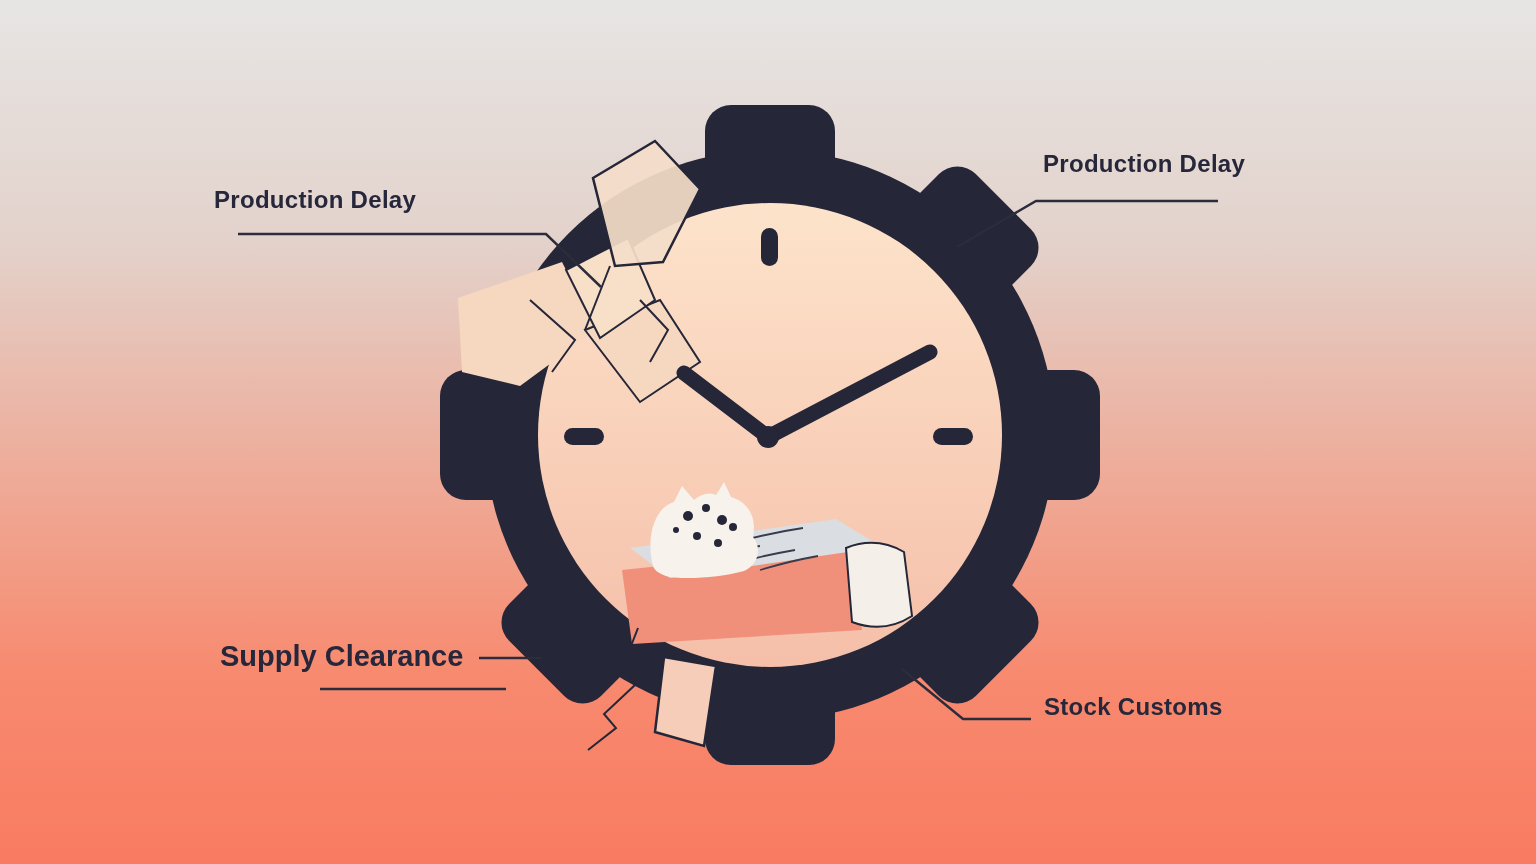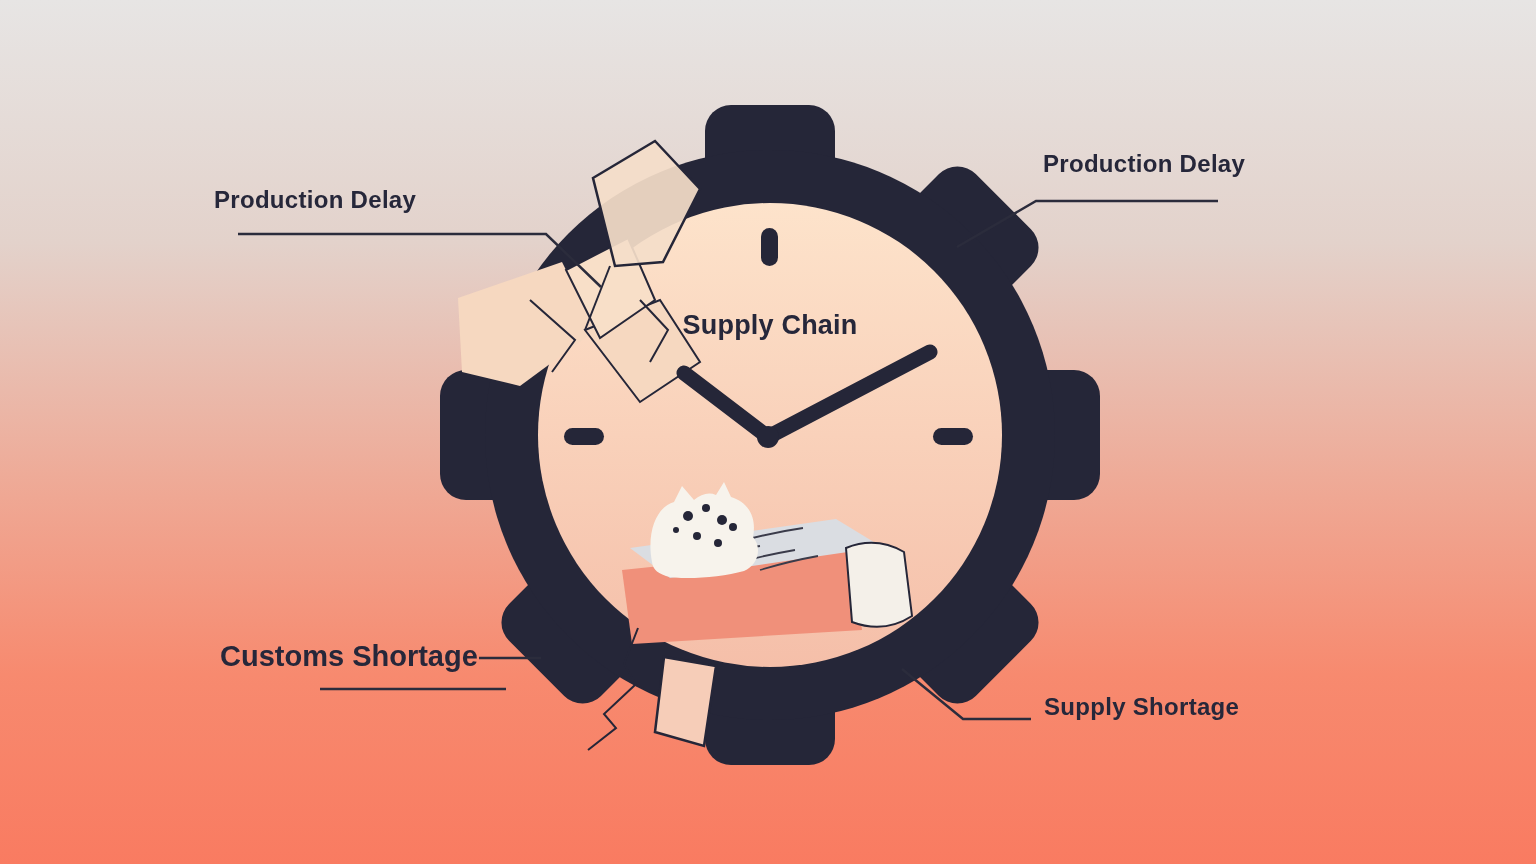--- a/index.html
+++ b/index.html
@@ -130,19 +130,18 @@
       <path d="M479,658 L541,658"></path>
       <path d="M320,689 L506,689"></path>
       <path d="M902,669 L963,719 L1031,719"></path>
     </g>
   </svg>
 
   <div class="label" style="left:214px; top:186px;">Production Delay</div>
 
   <div class="label" style="left:1043px; top:150px;">Production Delay</div>
 
-  <div class="label label-bl" style="left:220px; top:640px;">Customs Shortage</div>
+  <div class="label label-bl" style="left:220px; top:640px;">Supply Clearance</div>
 
-  <div class="label" style="left:1044px; top:693px;">Supply Shortage</div>
+  <div class="label" style="left:1044px; top:693px;">Stock Customs</div>
 
-  <div class="center-title">Supply Chain</div>
 
 </div>
 
 </body></html>

